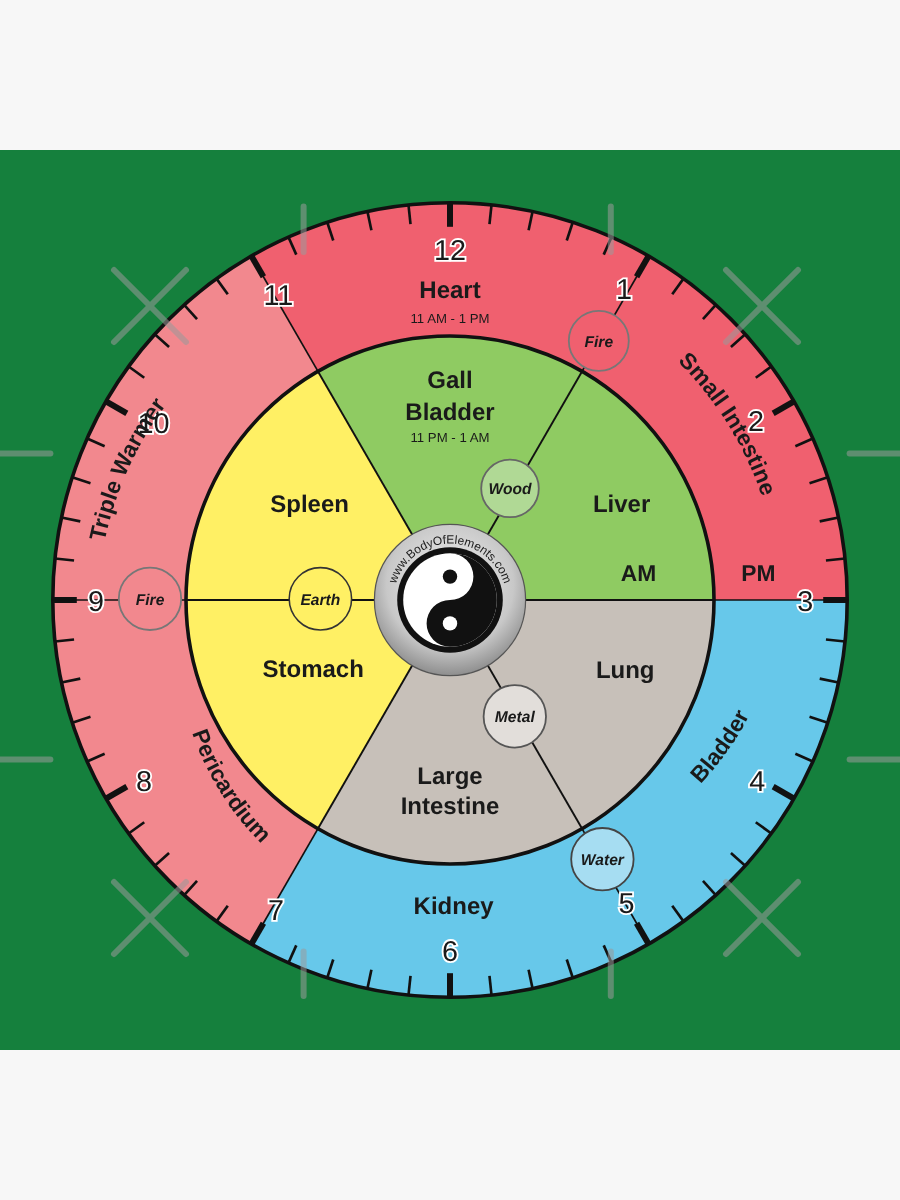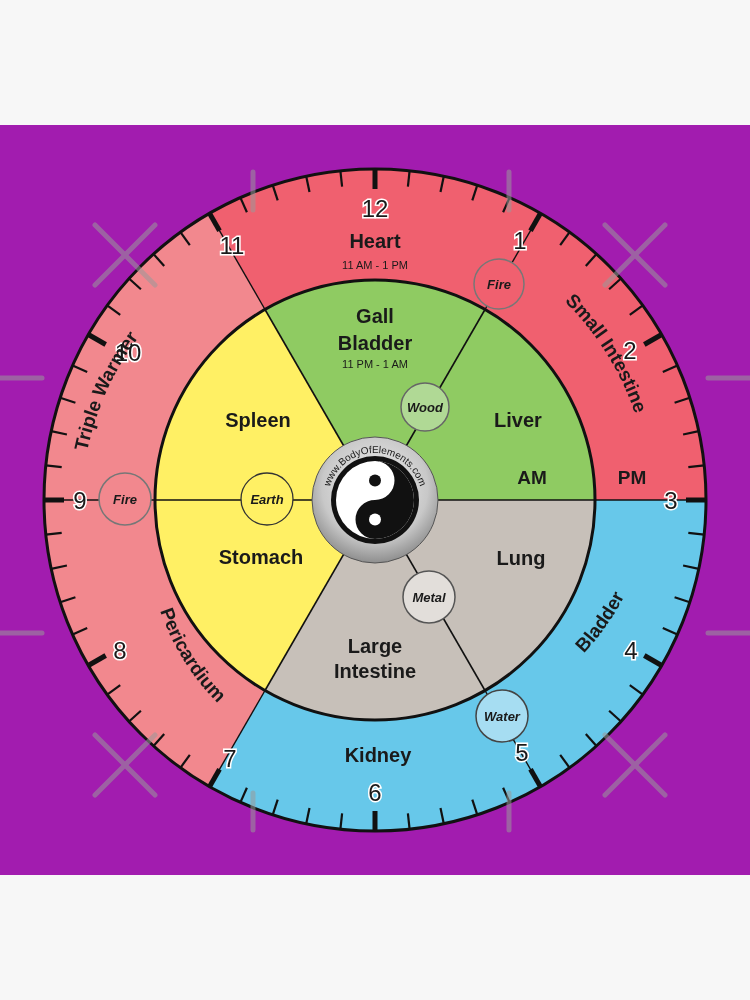--- a/index.html
+++ b/index.html
@@ -1,17 +1,17 @@
 <!DOCTYPE html>
 <html><head>
 <meta charset="utf-8">
 <style>
   html, body { margin: 0; padding: 0; }
   body { width: 750px; height: 1000px; background: #f7f7f7; position: relative; overflow: hidden; font-family: "Liberation Sans", sans-serif; }
-  .canvas { position: absolute; left: 0; top: 125px; width: 750px; height: 750px; background: #a21caf; }
+  .canvas { position: absolute; left: 0; top: 125px; width: 750px; height: 750px; background: #15803d; }
   svg { position: absolute; left: 0; top: 0; }
   .organ { font-family: "Liberation Sans", sans-serif; font-weight: bold; fill: #1a1a1a; }
   .hour { font-family: "Liberation Sans", sans-serif; font-size: 24px; fill: #1a1a1a; stroke: #ffffff; stroke-width: 3px; paint-order: stroke; }
   .time { font-family: "Liberation Sans", sans-serif; font-size: 11px; fill: #1a1a1a; }
   .elem { font-family: "Liberation Sans", sans-serif; font-size: 13px; font-weight: bold; font-style: italic; fill: #1a1a1a; }
   .url { font-family: "Liberation Sans", sans-serif; font-size: 10px; fill: #1a1a1a; }
   .wm { stroke: #9a9a9a; stroke-width: 5; stroke-linecap: round; opacity: 0.55; fill: none; }
 </style>
 </head>
 <body>

